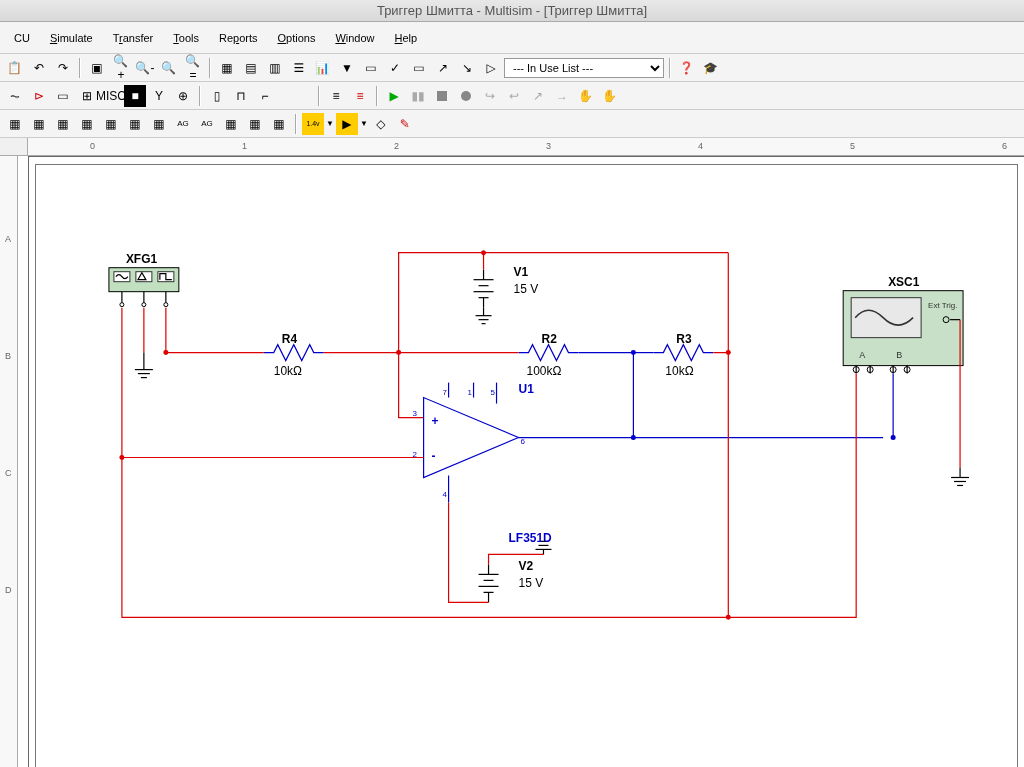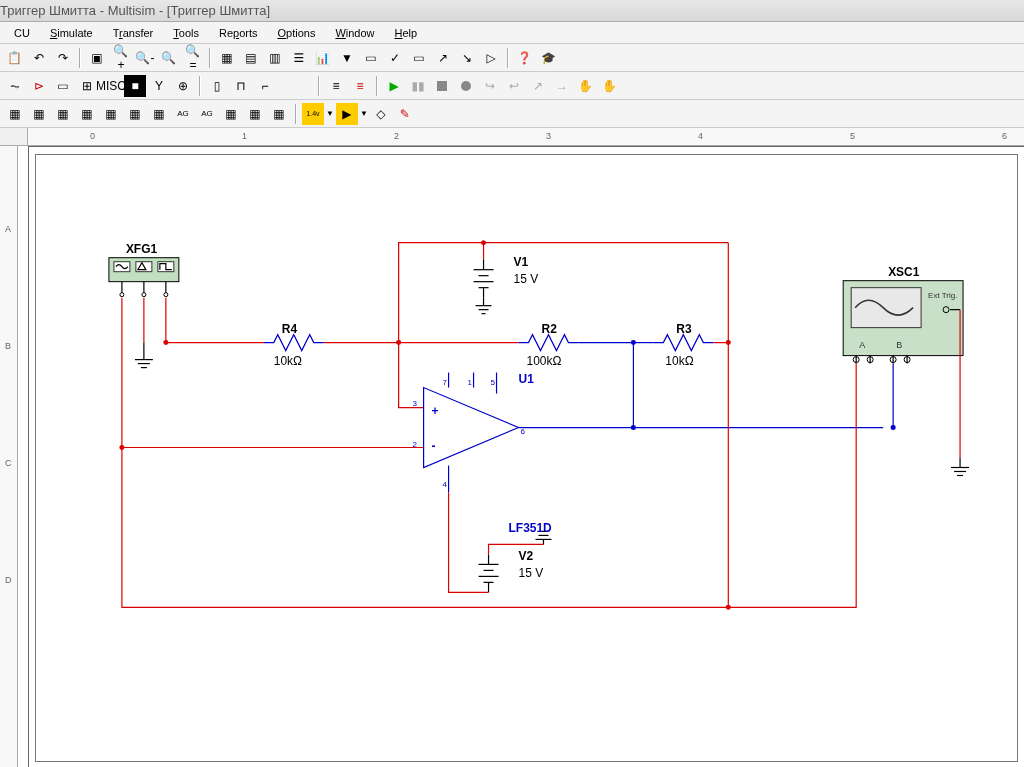--- a/index.html
+++ b/index.html
@@ -7,29 +7,29 @@
   font-family: Tahoma, Arial, sans-serif;
   font-size: 11px;
   background: #f0f0f0;
   overflow: hidden;
   width: 1024px;
   height: 767px;
 }
 .titlebar {
   background: linear-gradient(#e8e8e8, #d8d8d8);
   height: 22px;
-  text-align: left;
+  text-align: center;
   line-height: 22px;
   font-size: 13px;
   color: #555;
   border-bottom: 1px solid #aaa;
 }
 .menubar {
   background: #f4f4f4;
-  height: 22px;
+  height: 32px;
   display: flex;
   padding-left: 4px;
   border-bottom: 1px solid #ccc;
   align-items: center;
 }
 .menubar span {
   padding: 3px 10px;
   cursor: default;
 }
 .menubar span u { text-decoration: underline; }
@@ -190,20 +190,23 @@
   <button class="tbtn">▥</button>
   <button class="tbtn">☰</button>
   <button class="tbtn">📊</button>
   <button class="tbtn">▼</button>
   <button class="tbtn">▭</button>
   <button class="tbtn">✓</button>
   <button class="tbtn">▭</button>
   <button class="tbtn">↗</button>
   <button class="tbtn">↘</button>
   <button class="tbtn">▷</button>
+  <select class="inuse">
+    <option>--- In Use List ---</option>
+  </select>
   <div class="sep"></div>
   <button class="tbtn">❓</button>
   <button class="tbtn" style="color:#00c">🎓</button>
 </div>
 
 <div class="toolbar-row">
   <button class="tbtn">⏦</button>
   <button class="tbtn" style="color:#c00">⊳</button>
   <button class="tbtn">▭</button>
   <button class="tbtn">⊞</button>

